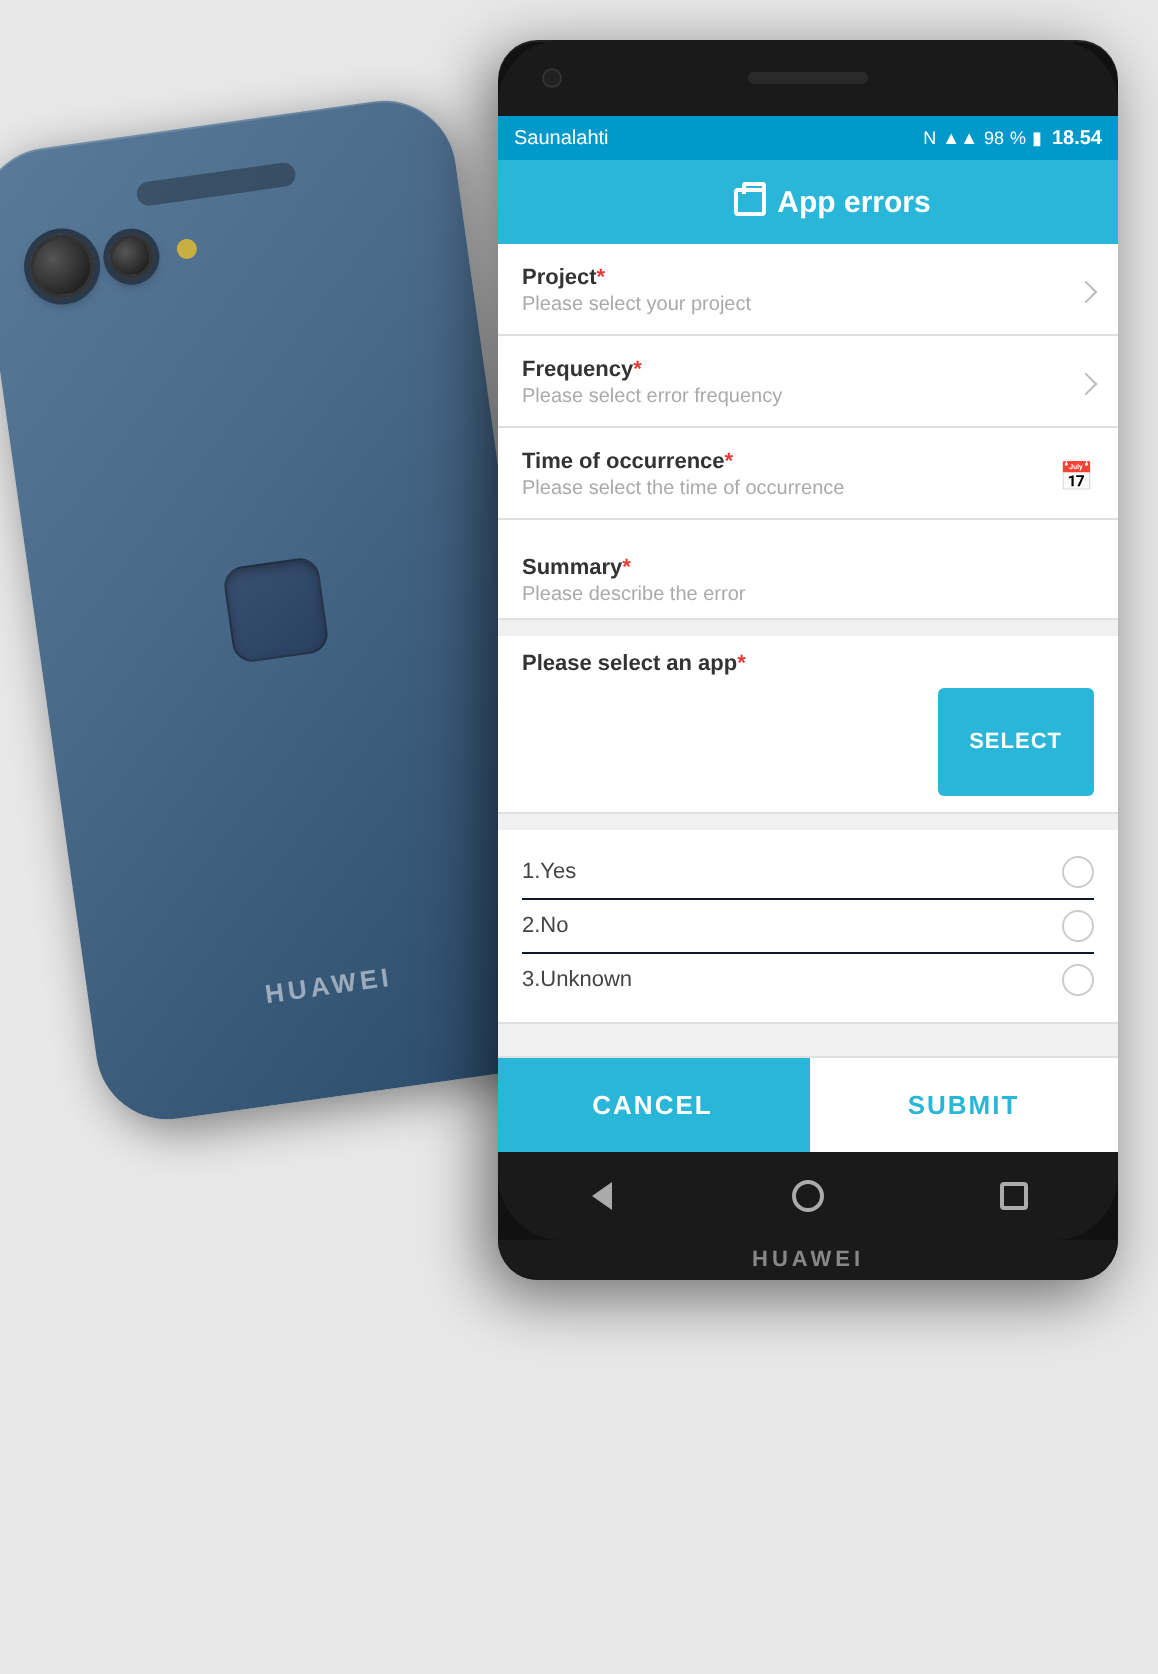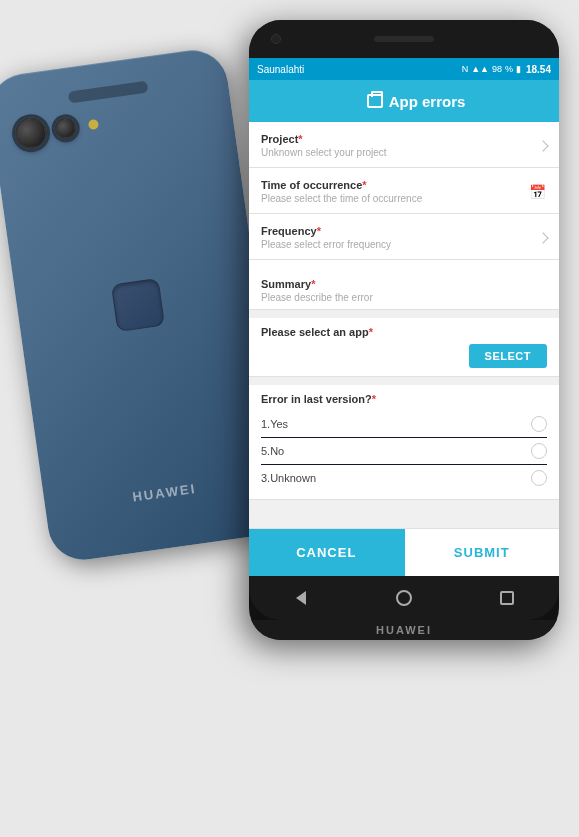--- a/index.html
+++ b/index.html
@@ -92,21 +92,21 @@
     }
 
     
     .phone-front {
       position: absolute;
       right: 20px;
       top: 20px;
       width: 310px;
       height: 620px;
       background: #111;
-      border-radius: 32px;
+      border-radius: 20px;
       box-shadow: -6px 8px 32px rgba(0,0,0,0.55), inset 0 1px 0 rgba(255,255,255,0.08);
       z-index: 2;
       overflow: hidden;
       display: flex;
       flex-direction: column;
     }
 
     
     .phone-top-bezel {
       background: #1a1a1a;
@@ -276,21 +276,21 @@
     .select-button-row {
       display: flex;
       justify-content: flex-end;
       margin-top: 6px;
     }
     .select-btn {
       background: #29b6d8;
       color: white;
       font-size: 11px;
       font-weight: 700;
-      padding: 6px 16px;
+      padding: 21px 16px;
       border-radius: 3px;
       border: none;
       cursor: pointer;
       letter-spacing: 0.5px;
     }
 
     
     .error-section {
       background: white;
       padding: 8px 12px;
@@ -456,45 +456,45 @@
       </div>
     </div>
 
     <div class="form-content">
 
       <div class="form-field">
         <div class="form-field-inner">
           <div class="field-label">
             Project<span class="required">*</span>
           </div>
-          <div class="field-placeholder">Unknown select your project</div>
+          <div class="field-placeholder">Please select your project</div>
+        </div>
+        <div class="chevron-right"></div>
+      </div>
+
+      <div class="form-field">
+        <div class="form-field-inner">
+          <div class="field-label">
+            Frequency<span class="required">*</span>
+          </div>
+          <div class="field-placeholder">Please select error frequency</div>
         </div>
         <div class="chevron-right"></div>
       </div>
 
       <div class="form-field">
         <div class="form-field-inner">
           <div class="field-label">
             Time of occurrence<span class="required">*</span>
           </div>
           <div class="field-placeholder">Please select the time of occurrence</div>
         </div>
         <span class="calendar-icon">📅</span>
       </div>
 
-      <div class="form-field">
-        <div class="form-field-inner">
-          <div class="field-label">
-            Frequency<span class="required">*</span>
-          </div>
-          <div class="field-placeholder">Please select error frequency</div>
-        </div>
-        <div class="chevron-right"></div>
-      </div>
-
       <div class="form-field" style="min-height:50px;align-items:flex-end;">
         <div class="form-field-inner">
           <div class="field-label">
             Summary<span class="required">*</span>
           </div>
           <div class="field-placeholder">Please describe the error</div>
         </div>
       </div>
 
       <div class="section-gap"></div>
@@ -504,29 +504,26 @@
           <span>Please select an app</span><span class="required">*</span>
         </div>
         <div class="select-button-row">
           <button class="select-btn">SELECT</button>
         </div>
       </div>
 
       <div class="section-gap"></div>
 
       <div class="error-section">
-        <div class="error-section-label">
-          <span>Error in last version?</span><span class="required">*</span>
-        </div>
         <div class="radio-option">
           <span class="radio-text">1.Yes</span>
           <div class="radio-circle"></div>
         </div>
         <div class="radio-option">
-          <span class="radio-text">5.No</span>
+          <span class="radio-text">2.No</span>
           <div class="radio-circle"></div>
         </div>
         <div class="radio-option">
           <span class="radio-text">3.Unknown</span>
           <div class="radio-circle"></div>
         </div>
       </div>
 
       <div class="section-gap"></div>
 

